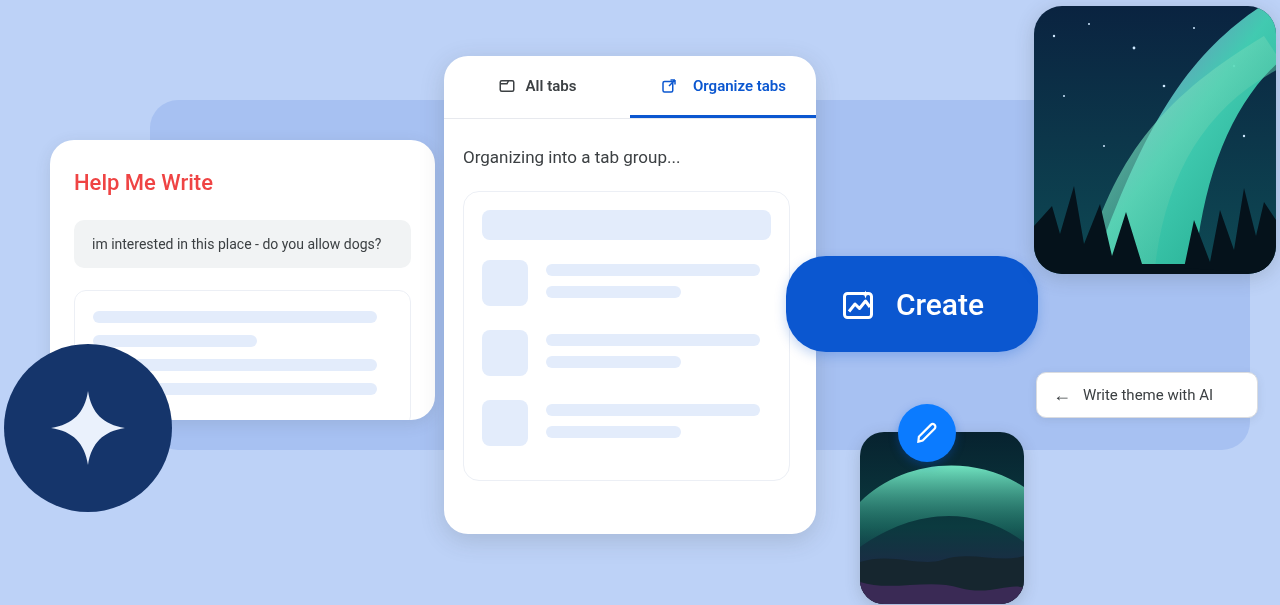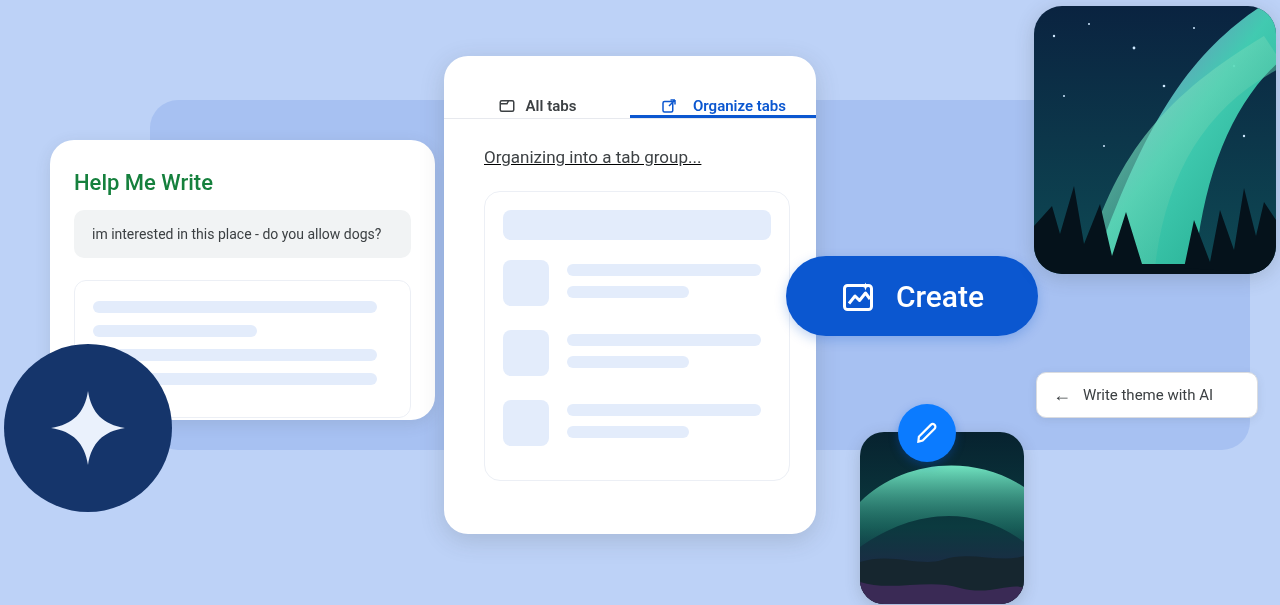--- a/index.html
+++ b/index.html
@@ -30,22 +30,22 @@
     height: 280px; 
     background: #fff;
     border-radius: 24px;
     box-shadow: 0 4px 16px rgba(60,64,67,.12);
     padding: 30px 24px 24px 24px;
     overflow: hidden;
   }
   .hmw-title {
     font-size: 22px;
     font-weight: 500;
-    color: #15803d;
-    margin-bottom: 15px;
+    color: #ef4444;
+    margin-bottom: 25px;
   }
   .hmw-input {
     background: #f1f3f4;
     border-radius: 10px;
     padding: 16px 18px;
     font-size: 14px;
     color: #3c4043;
     margin-bottom: 22px;
   }
   .hmw-output {
@@ -85,21 +85,20 @@
     width: 372px;
     height: 478px;
     background: #fff;
     border-radius: 24px;
     box-shadow: 0 6px 24px rgba(60,64,67,.18);
     overflow: hidden;
   }
   .org-tabs {
     display: flex;
     height: 62px;
-    align-items: flex-end;
   }
   .org-tab {
     flex: 1;
     display: flex;
     align-items: center;
     justify-content: center;
     gap: 10px;
     font-size: 15px;
     font-weight: 600;
     color: #3c4043;
@@ -107,21 +106,21 @@
     cursor: pointer;
   }
   .org-tab.active {
     color: #0b57d0;
     border-bottom-color: #0b57d0;
     gap: 15px;
   }
   .org-tab svg { width: 18px; height: 18px; }
   .org-divider { height: 1px; background: #e7e9ee; }
 
-  .org-body { padding: 28px 26px 26px 40px; text-decoration: underline; }
+  .org-body { padding: 28px 26px 26px 19px; }
   .org-status {
     font-size: 17px;
     color: #3c4043;
     margin-bottom: 24px;
   }
   .org-group {
     border: 1px solid #eceff5;
     border-radius: 16px;
     padding: 18px 18px 10px 18px;
   }
@@ -152,21 +151,21 @@
   }
   .org-line.w1 { width: 95%; }
   .org-line.w2 { width: 60%; }
 
   
   .create-btn {
     position: absolute;
     left: 786px;
     top: 256px;
     width: 252px;
-    height: 80px;
+    height: 96px;
     background: #0b57d0;
     border-radius: 40px;
     display: flex;
     align-items: center;
     justify-content: center;
     gap: 20px;
     color: #fff;
     font-size: 30px;
     font-weight: 500;
     box-shadow: 0 4px 12px rgba(11,87,208,.25);

